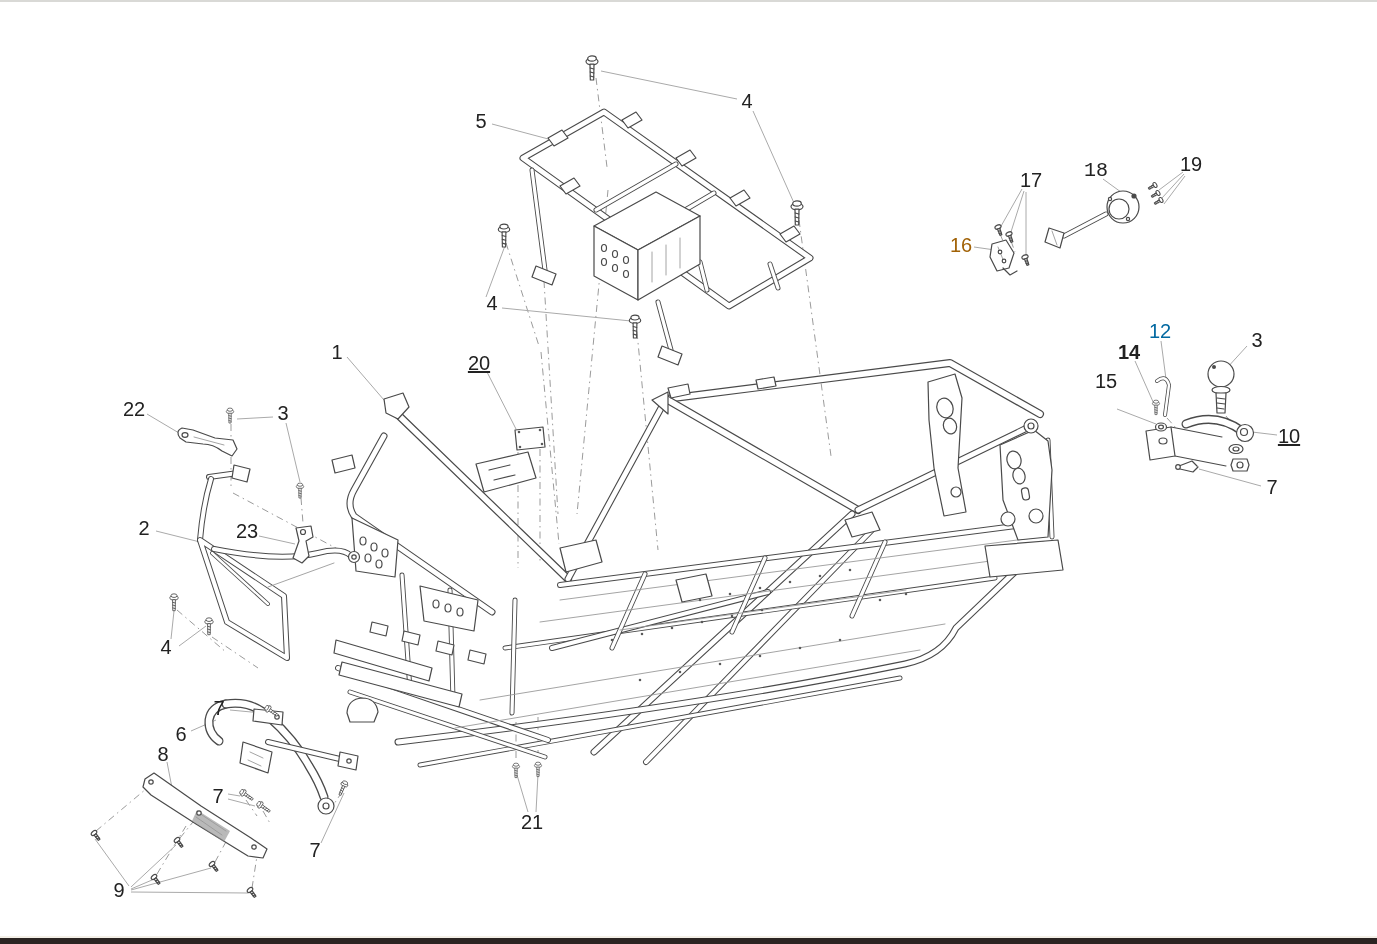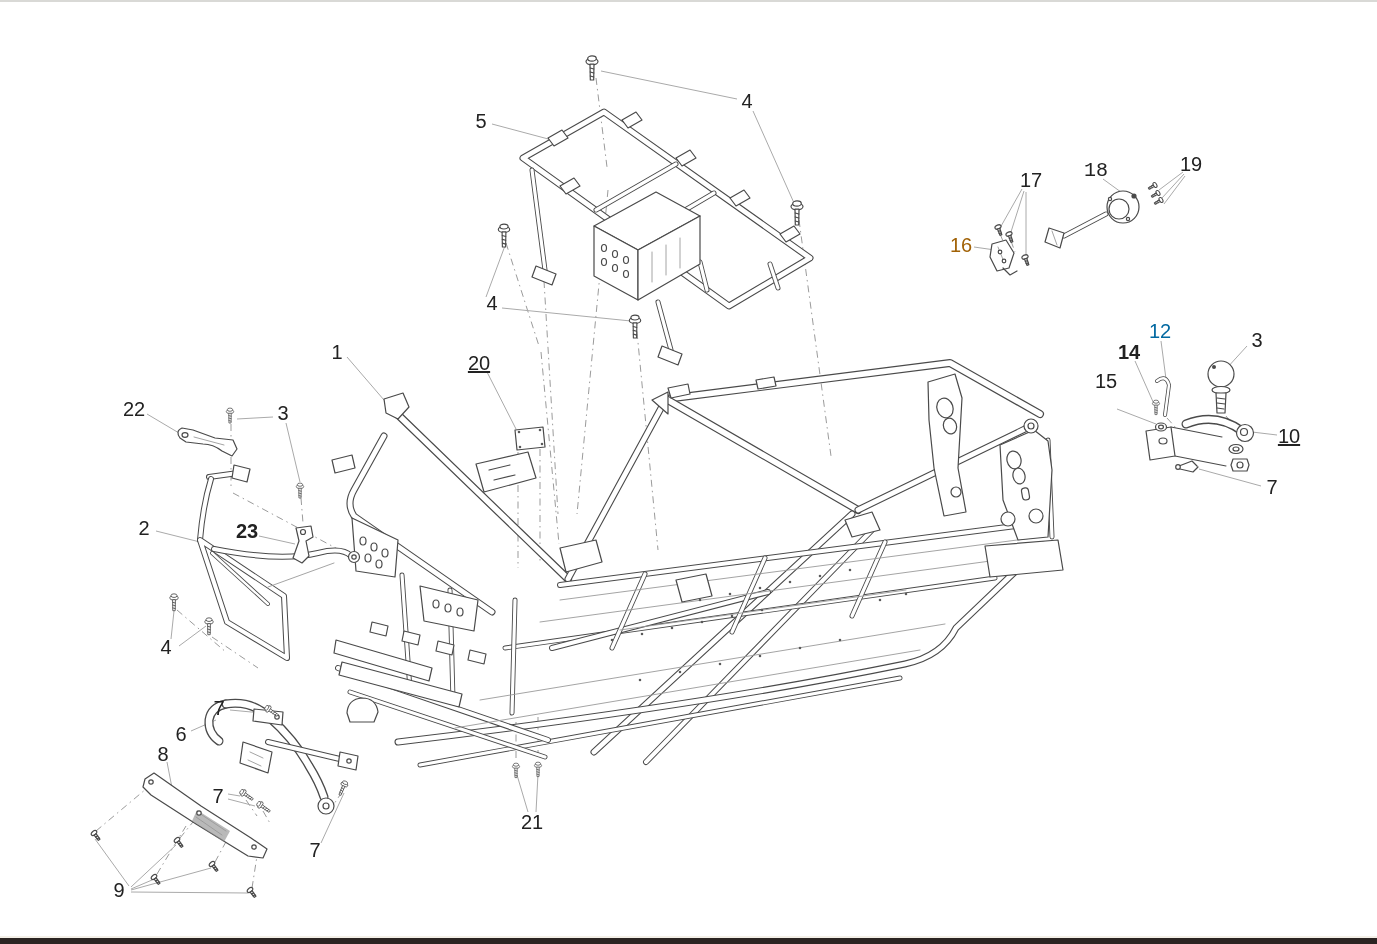--- a/index.html
+++ b/index.html
@@ -399,18 +399,18 @@
       <div class="callout" style="left: 1272px; top: 487px; color: rgb(34, 34, 34); font-size: 20px;">7</div>
       <div class="callout" style="left: 1129px; top: 352px; color: rgb(34, 34, 34); font-size: 20px; font-weight: bold;">14</div>
       <div class="callout" style="left: 1106px; top: 381px; color: rgb(34, 34, 34); font-size: 20px;">15</div>
       <div class="callout" style="left: 961px; top: 245px; color: #a16207; font-size: 20px;">16</div>
       <div class="callout" style="left: 1031px; top: 180px; color: rgb(34, 34, 34); font-size: 20px;">17</div>
       <div class="callout" style="left: 1096px; top: 171px; color: rgb(34, 34, 34); font-size: 20px; font-family: Liberation Mono, monospace;">18</div>
       <div class="callout" style="left: 1191px; top: 164px; color: rgb(34, 34, 34); font-size: 20px;">19</div>
       <div class="callout" style="left: 479px; top: 363px; color: rgb(34, 34, 34); font-size: 20px; text-decoration: underline;">20</div>
       <div class="callout" style="left: 532px; top: 822px; color: rgb(34, 34, 34); font-size: 20px;">21</div>
       <div class="callout" style="left: 134px; top: 409px; color: rgb(34, 34, 34); font-size: 20px;">22</div>
-      <div class="callout" style="left: 247px; top: 531px; color: rgb(34, 34, 34); font-size: 20px; font-weight: bold;">23</div>
+      <div class="callout" style="left: 247px; top: 531px; color: rgb(34, 34, 34); font-size: 20px;">23</div>
     </div>
 
   <div class="bottom-bar-halo"></div>
   <div class="bottom-bar"></div>
 </div>
 
 </body></html>

